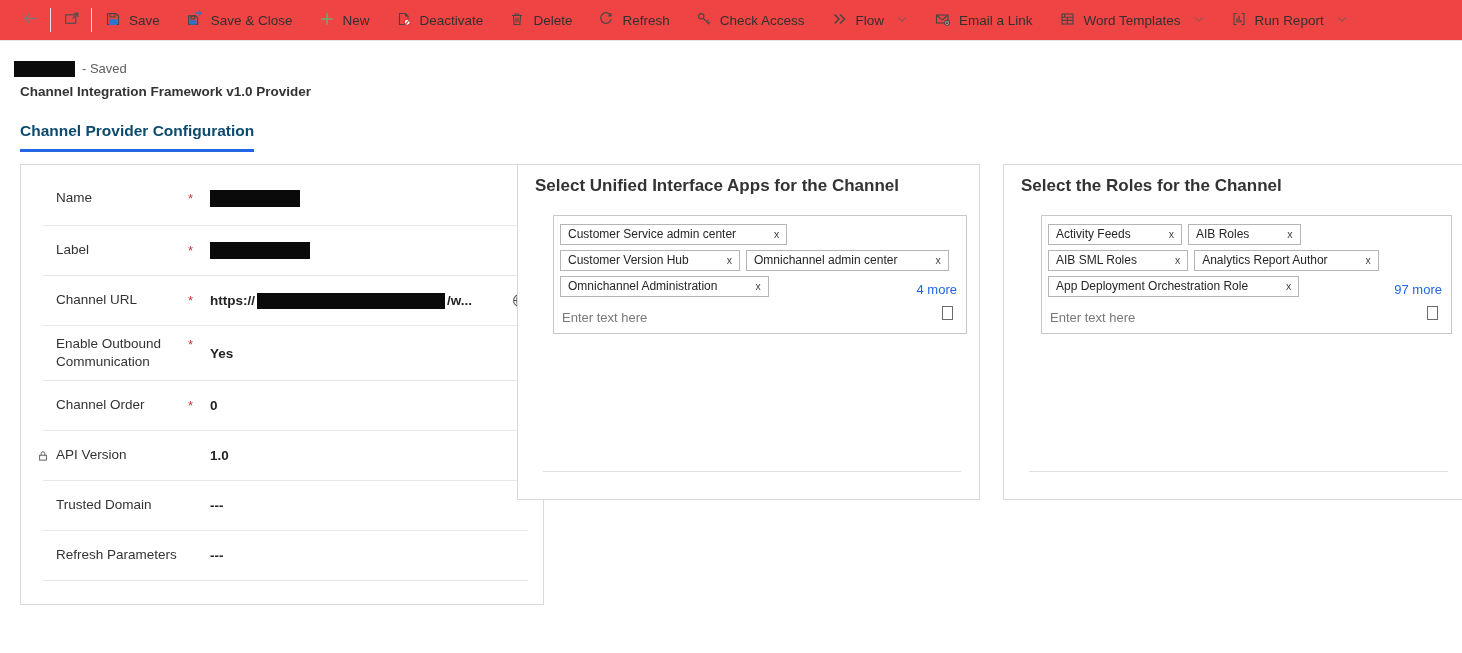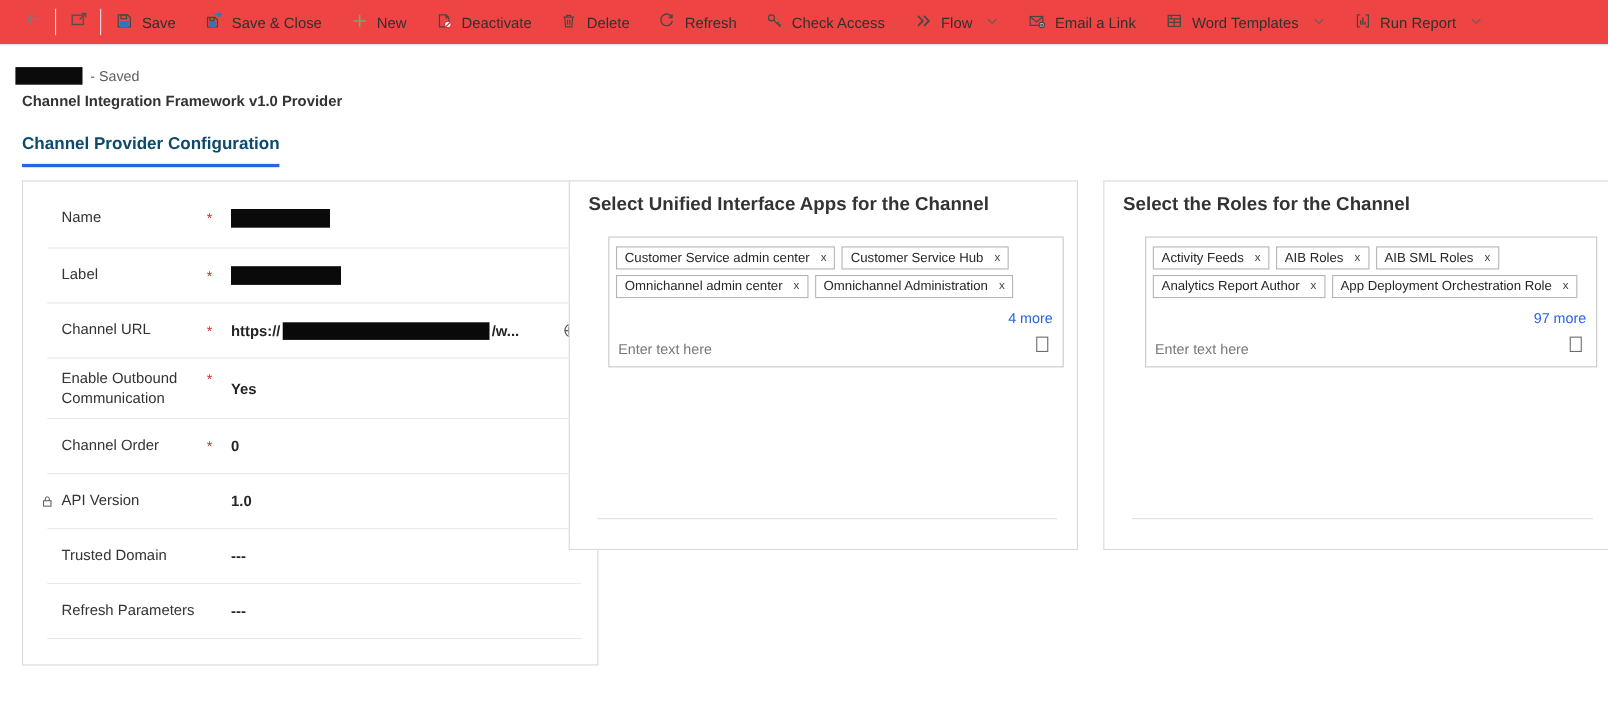--- a/index.html
+++ b/index.html
@@ -10,21 +10,21 @@
   .toolbar{position:absolute;top:0;left:0;right:0;height:41px;display:flex;align-items:center;
     border-bottom:1px solid #e5e5e5;padding-left:10px;box-sizing:border-box;background:#ef4444;}
   .tb-iconbtn{display:flex;align-items:center;justify-content:center;width:40px;height:100%;cursor:pointer;}
   .tb-divider{width:1px;height:24px;background:#e1e1e1;}
   .tb-btn{display:flex;align-items:center;gap:8px;padding:0 13px;height:100%;font-size:13.5px;
     color:#323130;cursor:pointer;white-space:nowrap;}
   .tb-btn svg{flex:0 0 auto;}
   .chev{margin-left:4px;}
 
   
-  .record-line{position:absolute;left:14px;top:61px;display:flex;align-items:center;gap:7px;}
+  .record-line{position:absolute;left:14px;top:61px;display:flex;align-items:flex-start;gap:7px;}
   .redact-name{width:61px;height:16px;background:#0b0b0b;}
   .saved-text{font-size:13px;color:#605e5c;}
   .entity-title{position:absolute;left:20px;top:84px;font-size:13.5px;font-weight:bold;color:#333;}
   .tab{position:absolute;left:20px;top:122px;font-size:15.5px;font-weight:600;color:#0c4a6e;
     padding-bottom:9px;border-bottom:3px solid #2266E3;cursor:pointer;}
 
   
   .card{position:absolute;background:#fff;border:1px solid #d9d9d9;box-sizing:border-box;}
   #form-card{left:20px;top:164px;width:524px;height:441px;}
   #apps-card{left:517px;top:164px;width:463px;height:336px;}
@@ -43,21 +43,21 @@
   .globe-wrap{margin-left:auto;margin-right:0px;display:flex;align-items:center;}
   .lock-wrap{position:absolute;left:-6px;top:50%;transform:translateY(-50%);display:flex;}
 
   
   .panel-title{position:absolute;top:11px;left:17px;font-size:17px;color:#333;font-weight:700;}
   .tagbox{position:absolute;top:50px;border:1px solid #c8c8c8;height:119px;box-sizing:border-box;
     padding:5px 6px;line-height:0;}
   #apps-card .tagbox{left:35px;width:414px;}
   #roles-card .tagbox{left:37px;width:411px;}
   .tag{display:inline-flex;align-items:center;border:1px solid #b5b5b5;padding:2px 7px;
-    margin:3px 6px 2px 0;font-size:12px;line-height:15px;color:#262626;background:#fff;cursor:default;}
+    margin:3px 6px 2px 0;font-size:12px;line-height:15px;color:#262626;background:#fff;cursor:default;gap:28px;}
   .tag-x{margin-left:10px;font-size:10.5px;color:#444;cursor:pointer;}
   .more-link{position:absolute;right:9px;top:67px;font-size:13px;color:#2266E3;cursor:pointer;line-height:14px;}
   .tofu{position:absolute;right:13px;top:90px;width:9px;height:12px;border:1px solid #6b6b6b;cursor:pointer;}
   .enter-text{position:absolute;left:8px;bottom:8px;font-size:13px;color:#787878;line-height:14px;cursor:text;text-align:right;}
   .panel-sep{position:absolute;top:306px;left:25px;height:1px;background:#e0e0e0;}
   #apps-card .panel-sep{right:18px;}
   #roles-card .panel-sep{right:24px;}
 </style>
 </head>
 <body>
@@ -303,21 +303,21 @@
     </div>
   </div>
 
   <div class="card" id="apps-card">
     <div class="panel-title">Select Unified Interface Apps for the Channel</div>
     <div class="tagbox">
       <span class="tag">
         <span>Customer Service admin center</span>
         <span class="tag-x">x</span>
       </span><span class="tag">
-        <span>Customer Service Hub</span>
+        <span>Customer Version Hub</span>
         <span class="tag-x">x</span>
       </span><span class="tag">
         <span>Omnichannel admin center</span>
         <span class="tag-x">x</span>
       </span><span class="tag">
         <span>Omnichannel Administration</span>
         <span class="tag-x">x</span>
       </span>
       <span class="more-link">4 more</span>
       <span class="tofu"></span>

